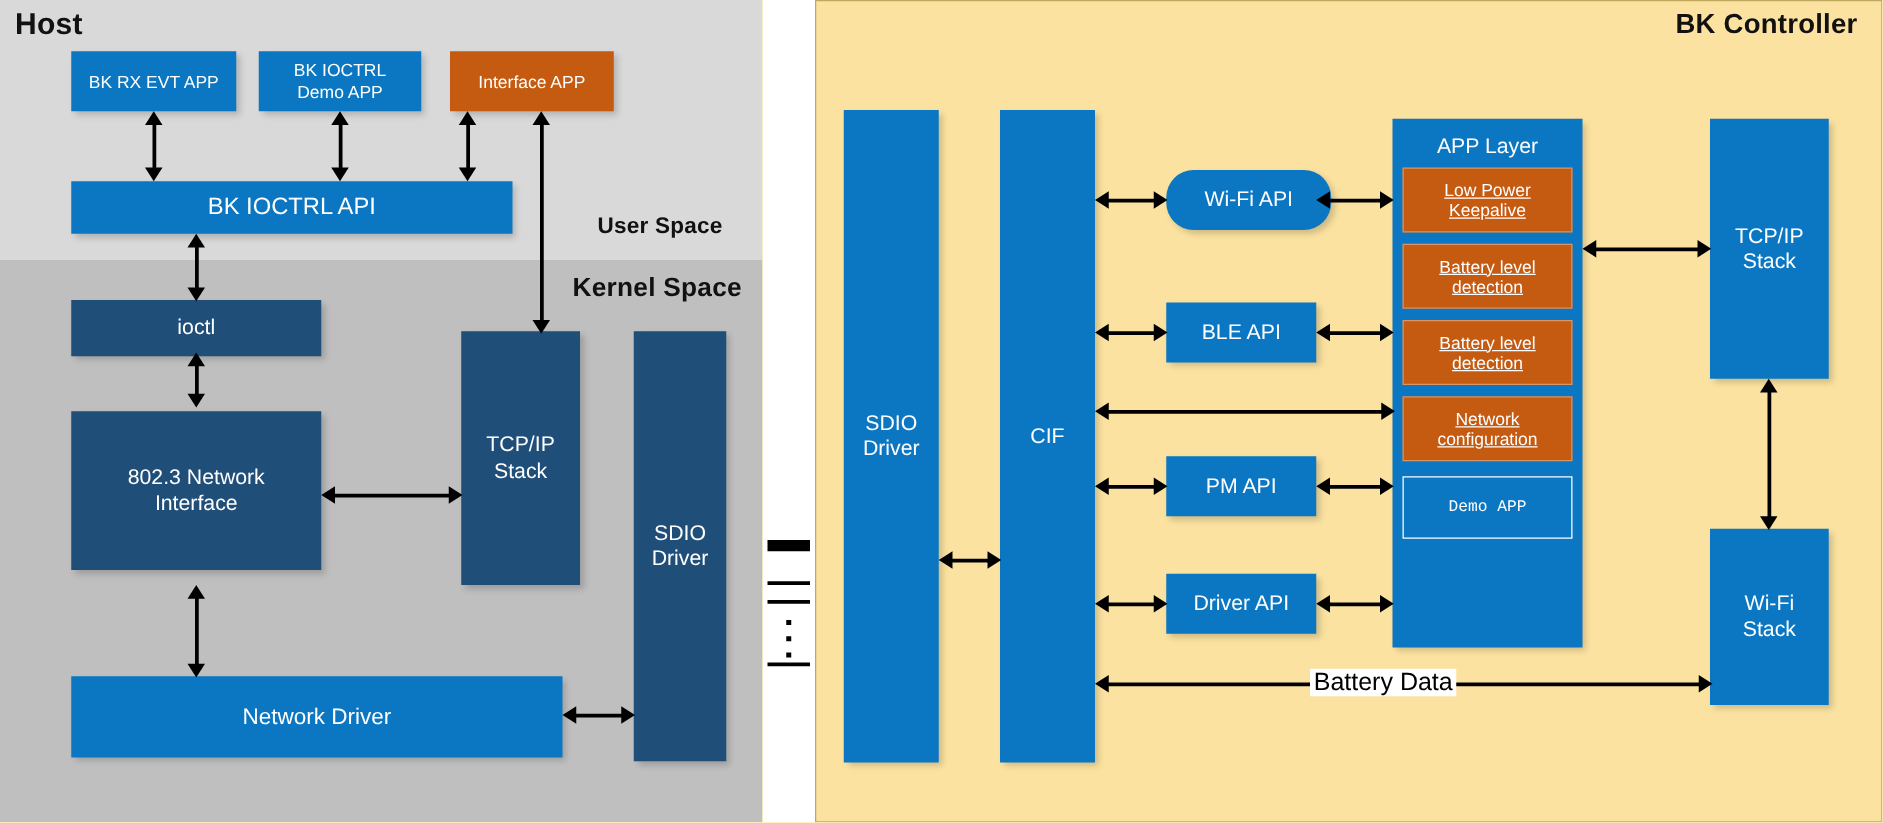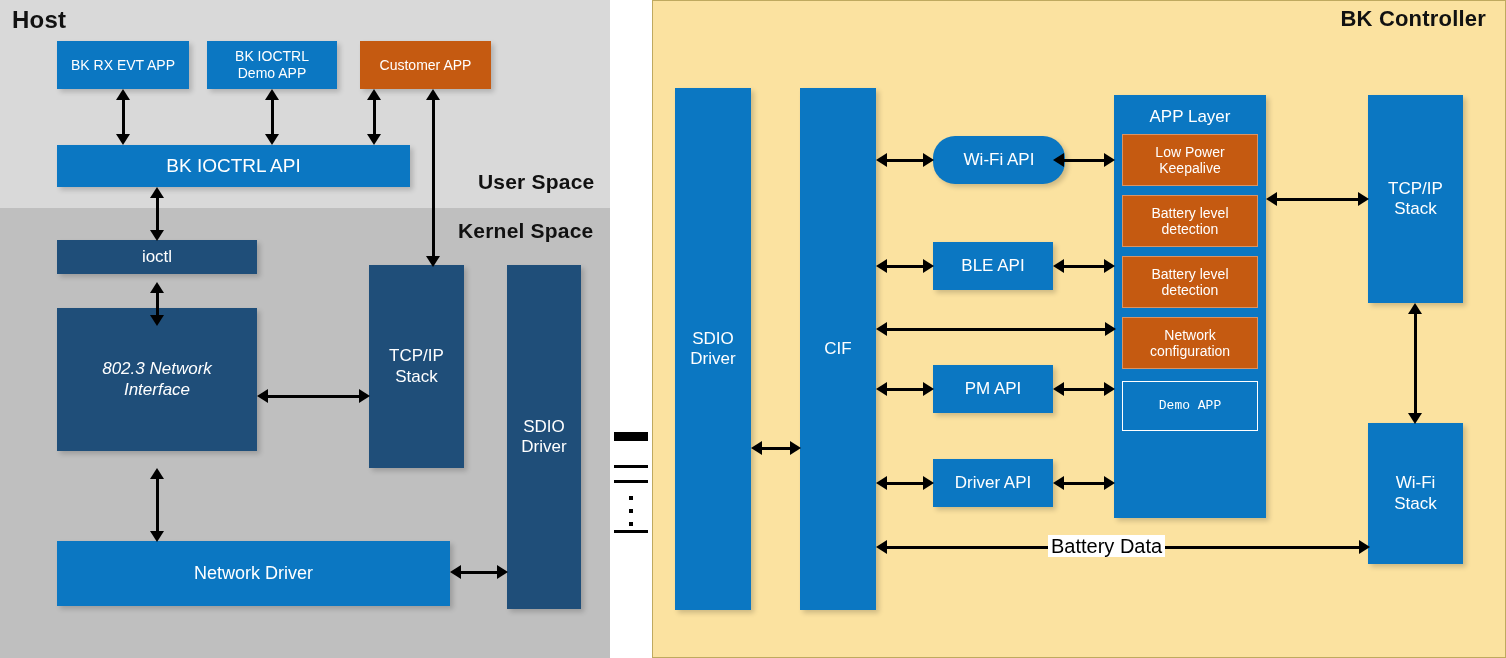--- a/index.html
+++ b/index.html
@@ -6,32 +6,32 @@
   body{font-family:"Liberation Sans",sans-serif;}
   #stage{position:relative;width:1506px;height:658px;overflow:hidden;background:#fde047;}
 
   .panel{position:absolute;}
   #host-panel{left:0;top:0;width:610px;height:208px;background:#D9D9D9;}
   #kernel-panel{left:0;top:208px;width:610px;height:450px;background:#BFBFBF;}
   #controller-panel{left:652px;top:0;width:854px;height:658px;background:#FBE2A0;border:1px solid #bfa95f;box-sizing:border-box;}
 
   .zone-label{position:absolute;font-weight:bold;color:#111;letter-spacing:.2px;}
   #host-label{left:12px;top:6px;font-size:24px;}
-  #user-space-label{left:478px;top:170px;font-size:21px;}
+  #user-space-label{left:478px;top:170px;font-size:18px;}
   #kernel-space-label{left:458px;top:219px;font-size:21px;}
   #bk-controller-label{right:20px;top:6px;font-size:22px;}
 
   .box{position:absolute;box-sizing:border-box;display:flex;align-items:center;
        justify-content:center;text-align:center;color:#fff;line-height:1.18;
        box-shadow:3px 3px 5px rgba(0,0,0,.18);}
   .blue{background:#0B77C2;}
   .dark{background:#1F4E79;}
   .orange{background:#C55A11;}
   .outlined{background:#0B77C2;border:1.5px solid #ffffff;box-shadow:none;}
-  .nested{box-shadow:none;border:1px solid rgba(255,255,255,.35);}
+  .nested{box-shadow:none;border:1px solid rgba(255,255,255,.35);text-decoration:underline;}
 
   
   .arr{position:absolute;}
   .arr .shaft{position:absolute;background:#000;}
   .arr .head{position:absolute;width:0;height:0;}
   .v .shaft{width:3px;left:50%;margin-left:-1.5px;}
   .h .shaft{height:3px;top:50%;margin-top:-1.5px;}
   .head.up{border-left:7px solid transparent;border-right:7px solid transparent;border-bottom:11px solid #000;left:50%;margin-left:-7px;top:0;}
   .head.down{border-left:7px solid transparent;border-right:7px solid transparent;border-top:11px solid #000;left:50%;margin-left:-7px;bottom:0;}
   .head.left{border-top:7px solid transparent;border-bottom:7px solid transparent;border-right:11px solid #000;top:50%;margin-top:-7px;left:0;}
@@ -54,25 +54,25 @@
   <div class="panel" id="host-panel"></div>
   <div class="panel" id="kernel-panel"></div>
 
   <div class="zone-label" id="host-label">Host</div>
   <div class="zone-label" id="user-space-label">User Space</div>
   <div class="zone-label" id="kernel-space-label">Kernel Space</div>
 
   <div class="box blue" style="left:57px;top:41px;width:132px;height:48px;font-size:14px;">BK RX EVT APP</div>
   <div class="box blue" style="left:207px;top:41px;width:130px;height:48px;font-size:14px;white-space:pre-line;">BK IOCTRL
 Demo APP</div>
-  <div class="box orange" style="left:360px;top:41px;width:131px;height:48px;font-size:14px;">Customer APP</div>
+  <div class="box orange" style="left:360px;top:41px;width:131px;height:48px;font-size:14px;">Interface APP</div>
   <div class="box blue" style="left:57px;top:145px;width:353px;height:42px;font-size:19px;">BK IOCTRL API</div>
 
-  <div class="box dark" style="left:57px;top:240px;width:200px;height:34px;font-size:17px;">ioctl</div>
-  <div class="box dark" style="left:57px;top:308px;width:200px;height:143px;font-size:17px;white-space:pre-line;font-style:italic;">802.3 Network
+  <div class="box dark" style="left:57px;top:240px;width:200px;height:45px;font-size:17px;">ioctl</div>
+  <div class="box dark" style="left:57px;top:329px;width:200px;height:127px;font-size:17px;white-space:pre-line;">802.3 Network
 Interface</div>
   <div class="box dark" style="left:369px;top:265px;width:95px;height:203px;font-size:17px;white-space:pre-line;">TCP/IP
 Stack</div>
   <div class="box dark" style="left:507px;top:265px;width:74px;height:344px;font-size:17px;white-space:pre-line;">SDIO
 Driver</div>
   <div class="box blue" style="left:57px;top:541px;width:393px;height:65px;font-size:18px;">Network Driver</div>
 
   <div class="arr v" style="left:112px;top:89px;width:22px;height:56px;">
     <div class="shaft" style="top:8px;bottom:8px;"></div>
       <div class="head up"></div>

